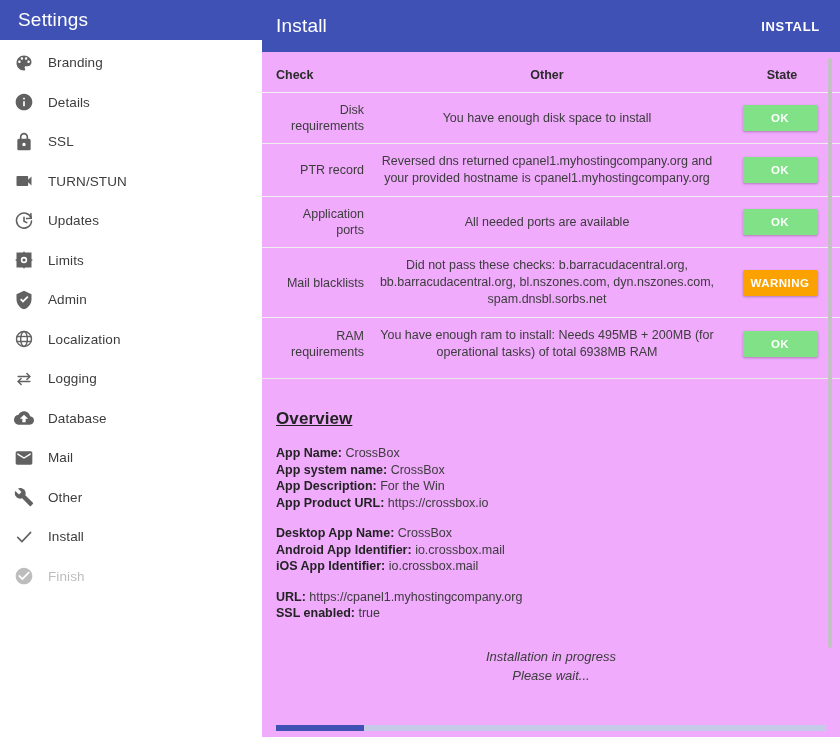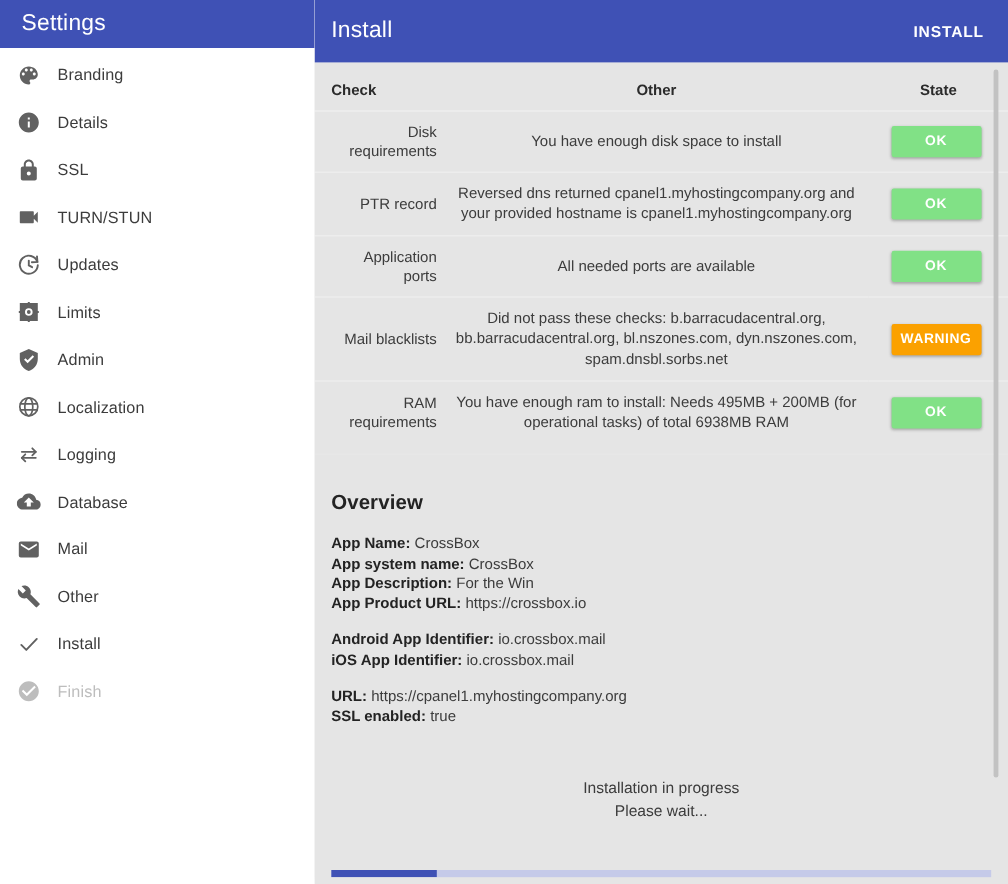--- a/index.html
+++ b/index.html
@@ -97,21 +97,21 @@
     font-size: 13px;
     font-weight: bold;
     letter-spacing: .7px;
     cursor: pointer;
     padding: 6px 4px;
   }
 
   .main-body {
     position: absolute;
     top: 52px; left: 0; right: 0; bottom: 0;
-    background: #e5e5e5;
+    background: #f0abfc;
     overflow: hidden;
   }
 
   
   .check-table {
     width: 100%;
     border-collapse: collapse;
     table-layout: fixed;
   }
   .check-table th {
@@ -170,36 +170,38 @@
   
   .overview {
     padding: 30px 0 0 14px;
   }
   .overview-title {
     font-size: 17px;
     font-weight: bold;
     color: #232323;
     margin: 0 0 16px 0;
     letter-spacing: .1px;
+    text-decoration: underline;
   }
   .ov-group { margin-bottom: 14px; }
   .ov-line {
     font-size: 12.5px;
     line-height: 16.5px;
     color: #3c3c3c;
   }
   .ov-key { font-weight: bold; color: #232323; }
   .ov-val { color: #3c3c3c; }
 
   
   .progress-area {
     position: absolute;
     left: 0; right: 0;
     bottom: 0;
     text-align: center;
+    font-style: italic;
   }
   .progress-msg {
     font-size: 13px;
     color: #3c3c3c;
     line-height: 19px;
     padding-bottom: 40px;
   }
   .progress-track {
     height: 6px;
     background: #c5cae9;
@@ -419,20 +421,21 @@
       <div class="overview">
         <h2 class="overview-title">Overview</h2>
         <div id="overview-groups">
             <div class="ov-group">
               <div class="ov-line"><span class="ov-key">App Name:</span> <span class="ov-val">CrossBox</span></div>
               <div class="ov-line"><span class="ov-key">App system name:</span> <span class="ov-val">CrossBox</span></div>
               <div class="ov-line"><span class="ov-key">App Description:</span> <span class="ov-val">For the Win</span></div>
               <div class="ov-line"><span class="ov-key">App Product URL:</span> <span class="ov-val">https://crossbox.io</span></div>
             </div>
             <div class="ov-group">
+              <div class="ov-line"><span class="ov-key">Desktop App Name:</span> <span class="ov-val">CrossBox</span></div>
               <div class="ov-line"><span class="ov-key">Android App Identifier:</span> <span class="ov-val">io.crossbox.mail</span></div>
               <div class="ov-line"><span class="ov-key">iOS App Identifier:</span> <span class="ov-val">io.crossbox.mail</span></div>
             </div>
             <div class="ov-group">
               <div class="ov-line"><span class="ov-key">URL:</span> <span class="ov-val">https://cpanel1.myhostingcompany.org</span></div>
               <div class="ov-line"><span class="ov-key">SSL enabled:</span> <span class="ov-val">true</span></div>
             </div>
           </div>
       </div>
 

